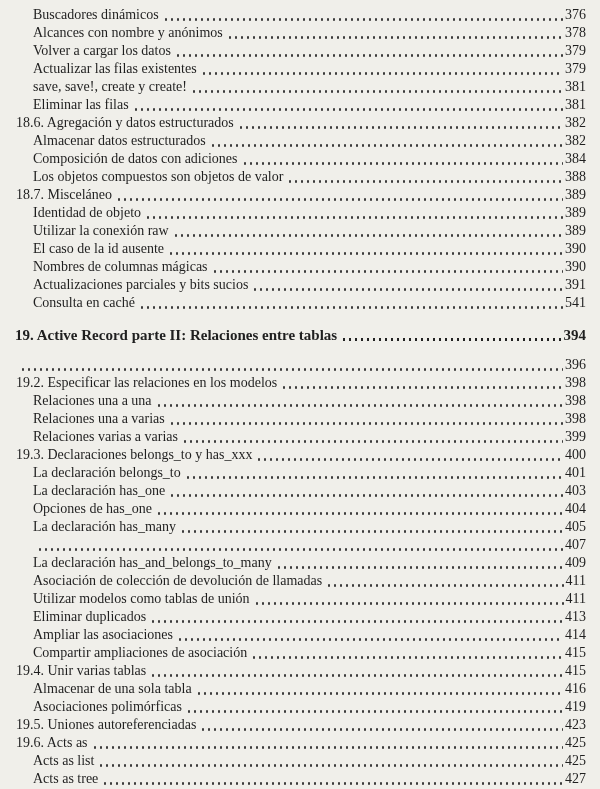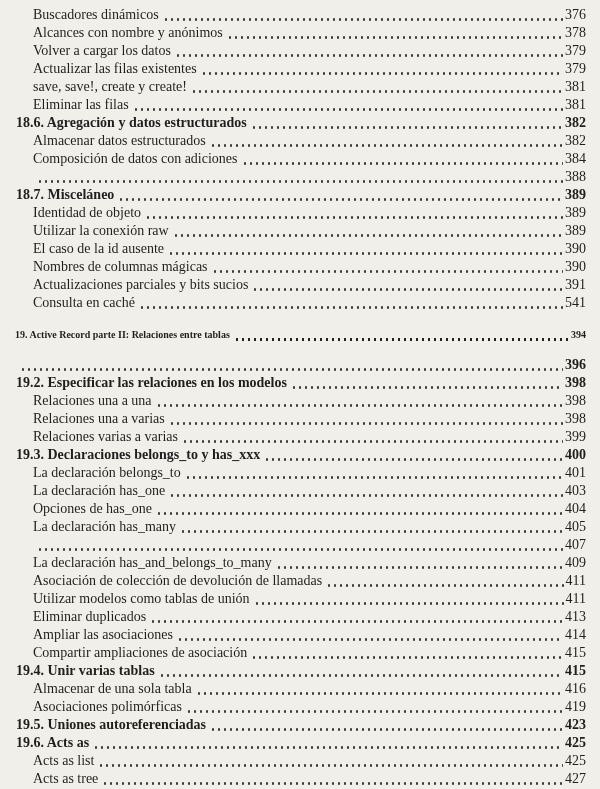--- a/index.html
+++ b/index.html
@@ -18,25 +18,25 @@
     height: 789px;
   }
   .toc-row {
     display: flex;
     align-items: baseline;
     line-height: 18px;
     font-size: 14px;
   }
   .toc-row .label { white-space: nowrap; }
   .toc-row .page-num { white-space: nowrap; margin-left: 0; }
-  .level-section { padding-left: 1px; font-weight: bold; }
+  .level-section { padding-left: 1px; }
   .level-subsection { padding-left: 18px; align-items: flex-end; }
   .chapter {
     font-weight: bold;
-    font-size: 10px;
+    font-size: 15px;
     margin-top: 14px;
     margin-bottom: 12px;
   }
   .leader {
     flex: 1 1 auto;
     align-self: flex-end;
     height: 3px;
     margin: 0 2px 3px 4px;
     background-image: radial-gradient(circle, #3b3b3b 1.05px, transparent 1.35px);
     background-size: 6px 3px;
@@ -91,20 +91,21 @@
         <span class="label">Almacenar datos estructurados</span>
         <span class="leader"></span>
         <span class="page-num">382</span>
       </div>
       <div class="toc-row level-subsection">
         <span class="label">Composición de datos con adiciones</span>
         <span class="leader"></span>
         <span class="page-num">384</span>
       </div>
       <div class="toc-row level-subsection">
+        <span class="label">Los objetos compuestos son objetos de valor</span>
         <span class="leader"></span>
         <span class="page-num">388</span>
       </div>
       <div class="toc-row level-section">
         <span class="label">18.7. Misceláneo</span>
         <span class="leader"></span>
         <span class="page-num">389</span>
       </div>
       <div class="toc-row level-subsection">
         <span class="label">Identidad de objeto</span>

